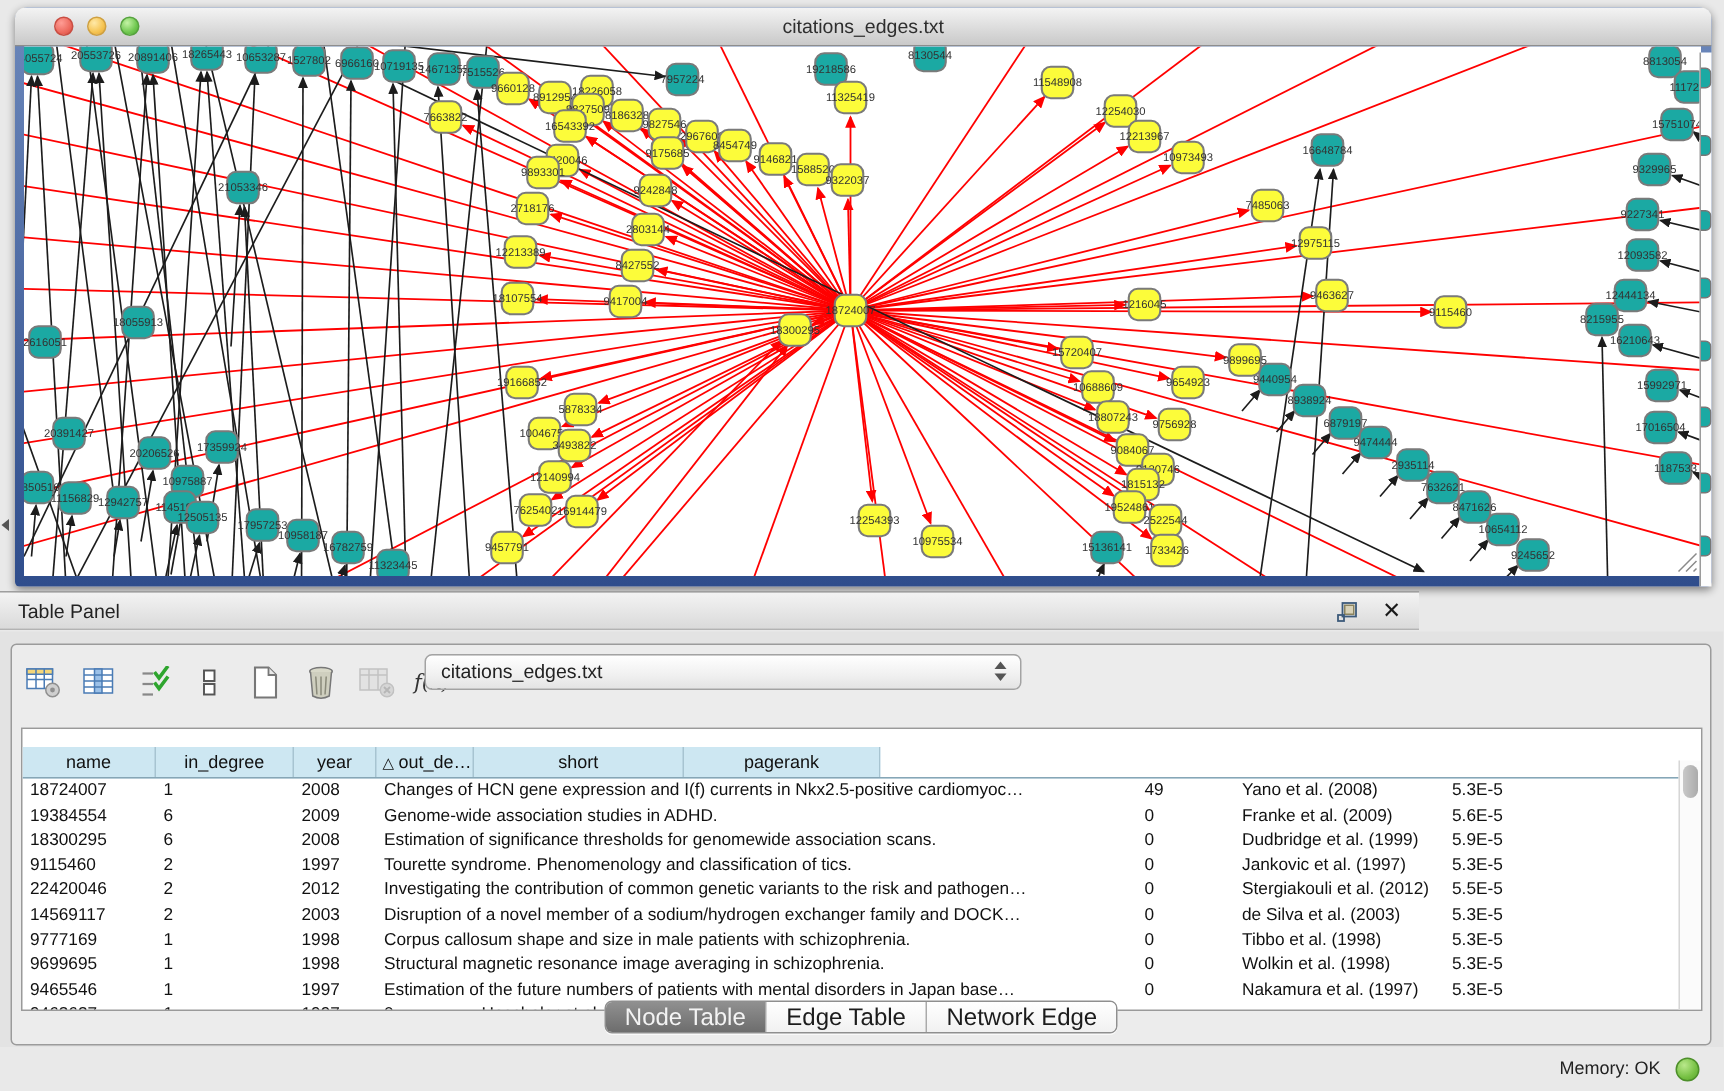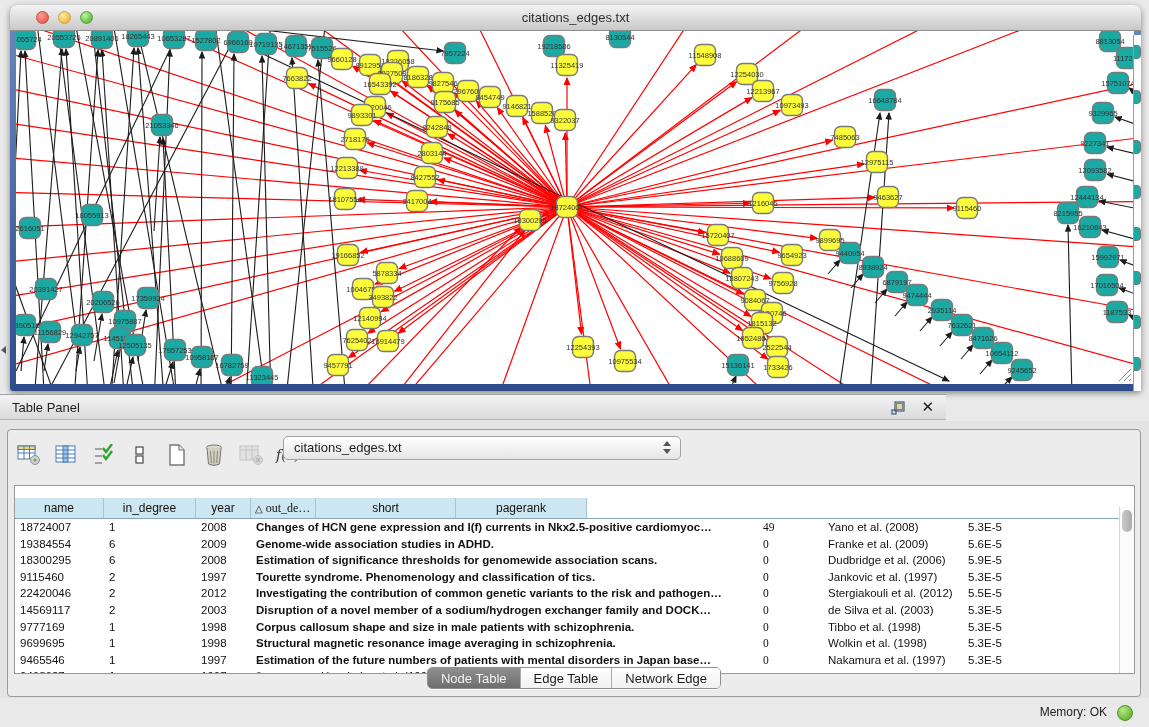--- a/index.html
+++ b/index.html
@@ -52,36 +52,36 @@
   #net-select .steppers .dn { width:0; height:0; border-left:4px solid transparent; border-right:4px solid transparent;
            border-top:5px solid #555; }
 
   
   #tablebox { position:absolute; left:6px; top:55px; width:1121px; height:189px; background:#fff;
            border:1px solid #9a9a9a; overflow:hidden; }
   #thead { display:flex; height:21px; background:#cde7f2; border-bottom:1px solid #86a6b6;margin-top:12px; }
   #thead .th { font-size:12px; color:#111; text-align:center; line-height:20px; border-right:1px solid #a7c4d1;
            overflow:hidden; white-space:nowrap; }
   #thead .fill { flex:1; background:#fff; border-right:none; }
-  .c0{width:89px;} .c1{width:92px;} .c2{width:55px;} .c3{width:507px;} .c4{width:65px;font-family:Liberation Serif, serif;} .c5{width:140px;} .c6{width:131px;}
+  .c0{width:89px;} .c1{width:92px;} .c2{width:55px;} .c3{width:507px;} .c4{width:65px;} .c5{width:140px;} .c6{width:131px;}
   #tbody .tr { display:flex; height:16.6px; }
   #tbody .td { font-size:11.5px; color:#111; line-height:16px; padding-left:5px; overflow:hidden;
            white-space:nowrap; }
-  #tbody .td.c3 { text-overflow:clip;font-weight:bold; }
+  #tbody .td.c3 { text-overflow:clip; }
   .sortglyph { font-size:10px; margin-right:3px; }
   #thead .th.c4 { text-align:left; padding-left:4px; }
 
   #vscroll { position:absolute; right:0; top:21px; width:15px; bottom:0; background:#fbfbfb; border-left:1px solid #d6d6d6; }
   #vthumb { position:absolute; left:2px; top:3px; width:10px; height:22px; background:linear-gradient(90deg,#c9c9c9,#ababab); border-radius:6px; }
 
   
   #tabs { position:absolute; left:0; right:0; bottom:7px; text-align:center; }
   #seg { display:inline-flex; height:22px; border:1px solid #8f8f8f; border-radius:5px; overflow:hidden;
          background:#fff; box-shadow:0 1px 0 rgba(255,255,255,.7); }
-  #seg .segbtn { padding:0 13px; line-height:21px; font-size:13px; color:#1c1c1c;
+  #seg .segbtn { padding:0 13px; line-height:21px; font-size:16px; color:#1c1c1c;
          background:linear-gradient(#ffffff,#f1f1f1); border-left:1px solid #aaaaaa; }
   #seg .segbtn:first-child { border-left:none; }
   #seg .segbtn.active { background:linear-gradient(#909090,#6d6d6d); color:#f3f3f3; }
 
   
   #statusbar { position:absolute; left:0; bottom:0; width:1149px; height:29px; background:#e9e9e9; }
   #mem-label { position:absolute; right:42px; bottom:8px; font-size:12px; color:#222; }
   #mem-dot { position:absolute; right:16px; bottom:6px; width:16px; height:16px; border-radius:50%;
          background:radial-gradient(circle at 35% 30%,#b9e88b,#76c043 60%,#58a32c); border:1px solid #4d8f2a; }
 
@@ -839,21 +839,21 @@
             <div class="td c4">0</div>
             <div class="td c5">Franke et al. (2009)</div>
             <div class="td c6">5.6E-5</div>
           </div>
           <div class="tr">
             <div class="td c0">18300295</div>
             <div class="td c1">6</div>
             <div class="td c2">2008</div>
             <div class="td c3">Estimation of significance thresholds for genomewide association scans.</div>
             <div class="td c4">0</div>
-            <div class="td c5">Dudbridge et al. (2006)</div>
+            <div class="td c5">Dudbridge et al. (1999)</div>
             <div class="td c6">5.9E-5</div>
           </div>
           <div class="tr">
             <div class="td c0">9115460</div>
             <div class="td c1">2</div>
             <div class="td c2">1997</div>
             <div class="td c3">Tourette syndrome. Phenomenology and classification of tics.</div>
             <div class="td c4">0</div>
             <div class="td c5">Jankovic et al. (1997)</div>
             <div class="td c6">5.3E-5</div>

